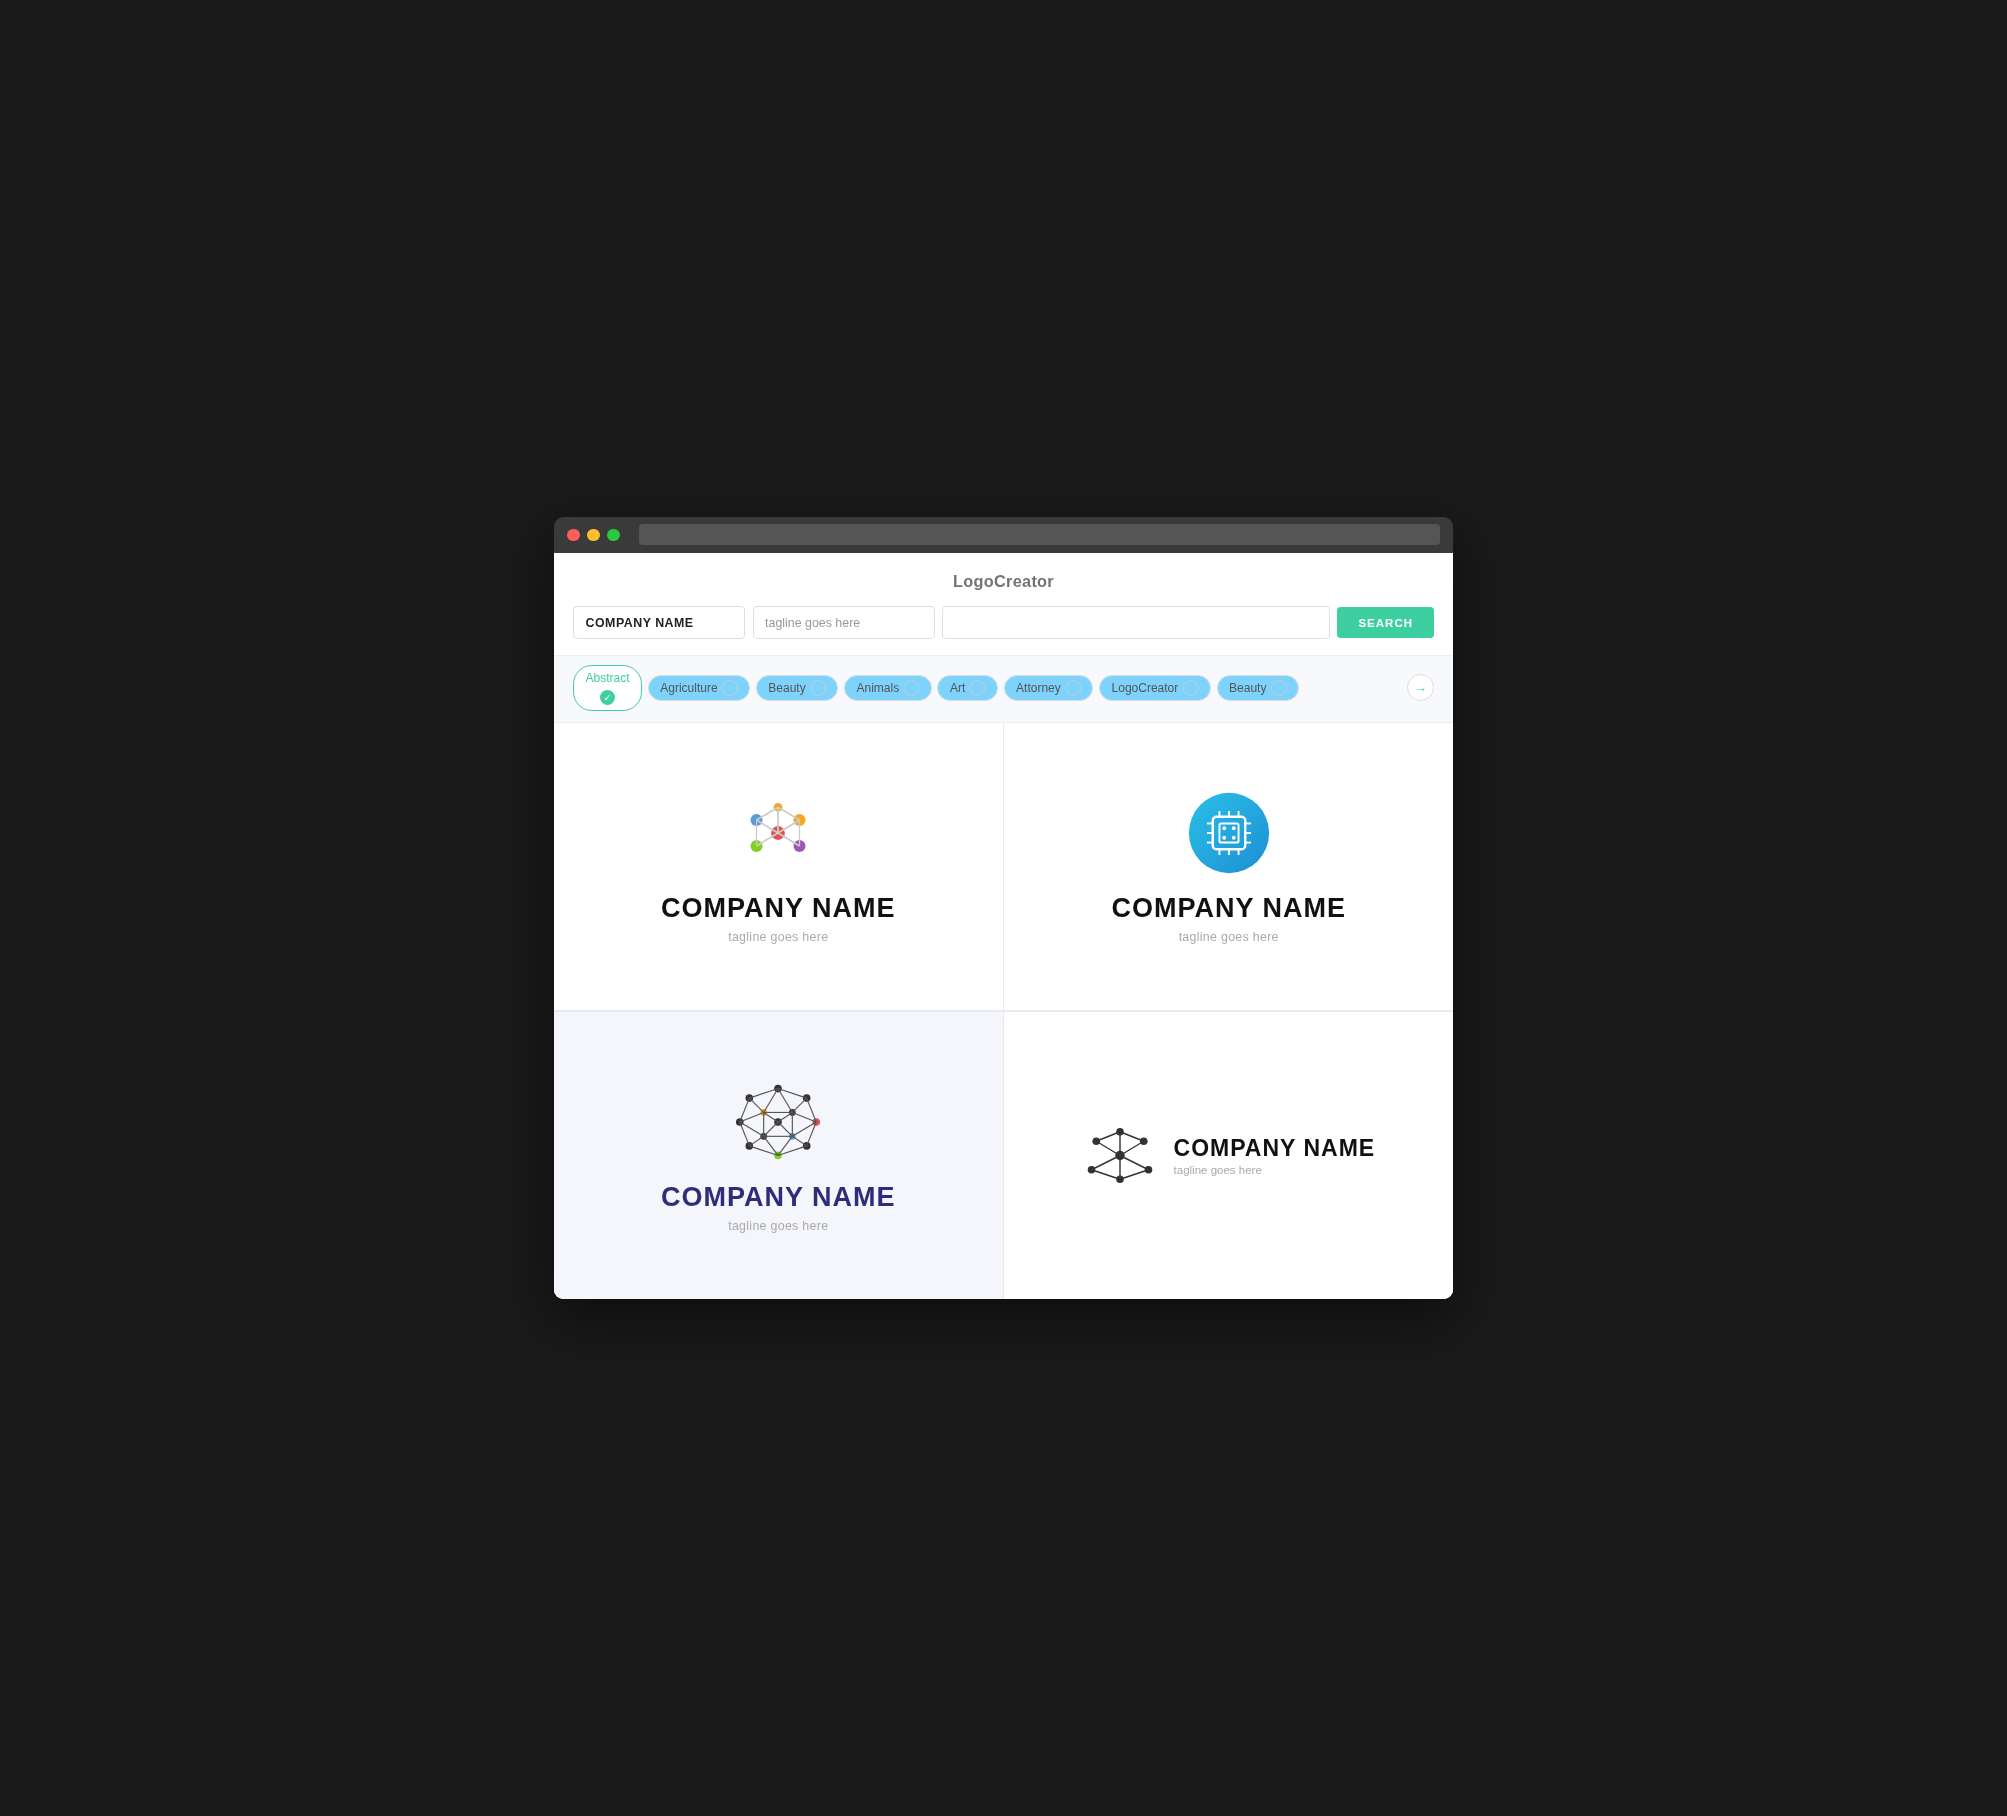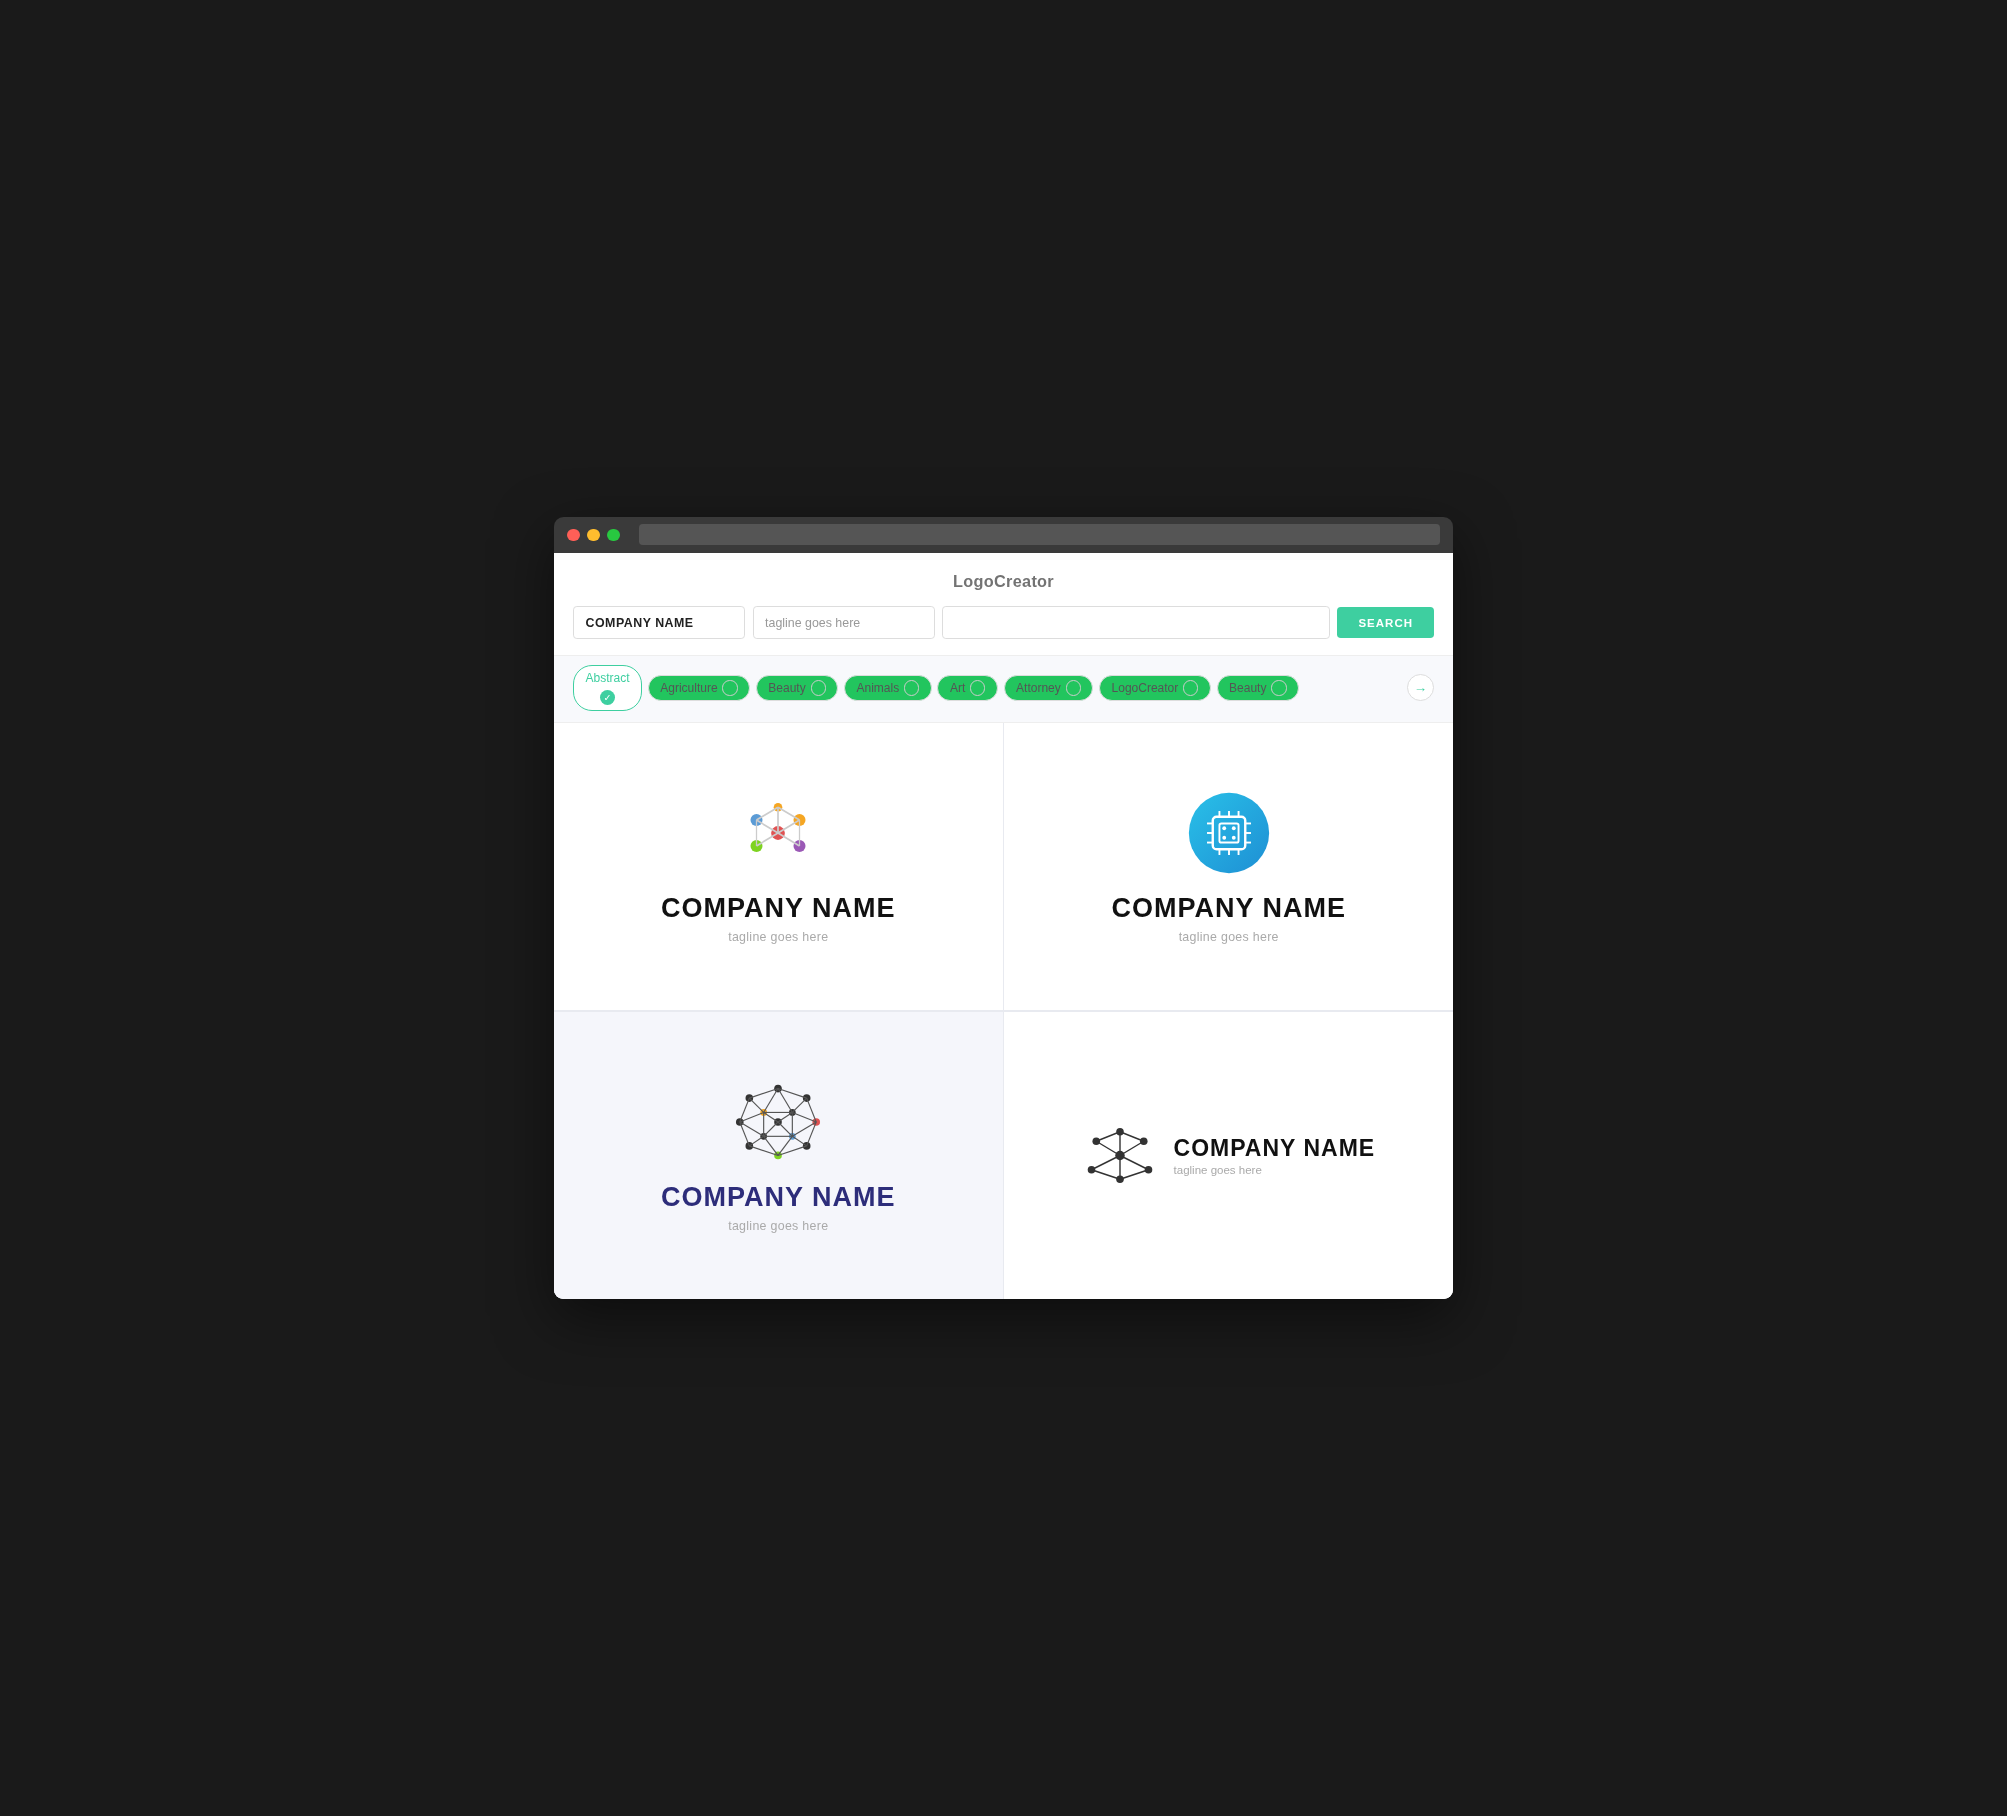--- a/index.html
+++ b/index.html
@@ -120,21 +120,21 @@
     .filter-chip {
       display: flex;
       align-items: center;
       gap: 4.8px;
       padding: 4.8px 11.5px;
       border-radius: 19px;
       border: 1.4px solid #ddd;
       font-size: 12px;
       color: #555;
       cursor: pointer;
-      background: #22c55e;
+      background: #7dd3fc;
       white-space: nowrap;
     }
 
     .filter-chip.active {
       border-color: #3ecfa0;
       color: #3ecfa0;
       background: white;
       flex-direction: column;
     }
 

